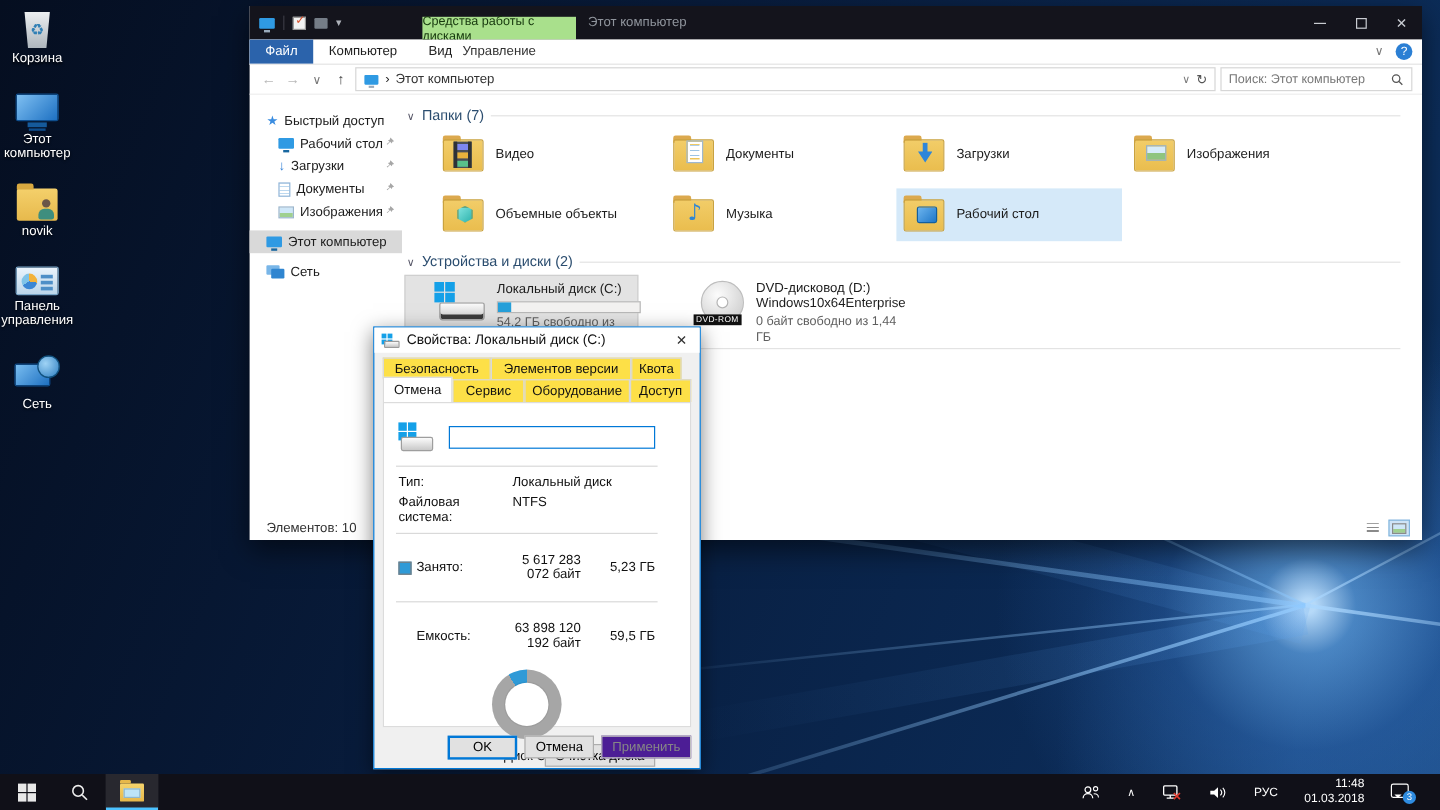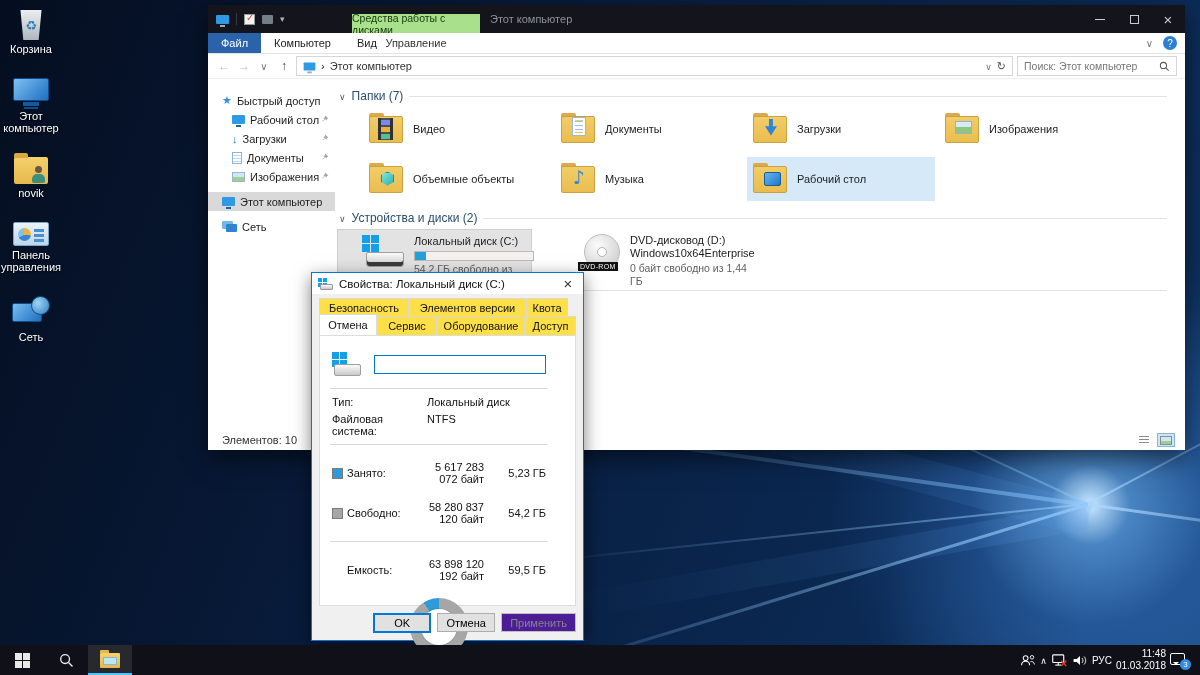--- a/index.html
+++ b/index.html
@@ -193,21 +193,21 @@
 
   
   .taskbar{position:absolute;left:0;bottom:0;width:1200px;height:30px;background:#101018;display:flex;align-items:stretch;z-index:50}
   .tb-btn{width:44px;display:flex;align-items:center;justify-content:center}
   .tb-btn.active{background:rgba(255,255,255,.10);box-shadow:inset 0 -2px 0 #4cc2ff}
   .startflag{display:grid;grid-template-columns:7px 7px;grid-template-rows:7px 7px;gap:1px}
   .startflag i{background:#e8e8e8}
   .tb-fold{position:relative;width:20px;height:15px;background:linear-gradient(#f5d36b,#e7b84a);border-radius:1px}
   .tb-fold::before{content:"";position:absolute;left:0;top:-3px;width:9px;height:3px;background:#e7b84a;border-radius:1px 1px 0 0}
   .tb-fold::after{content:"";position:absolute;left:3px;top:4px;right:3px;bottom:3px;background:#bde4f7;border:1px solid #8fb7cc}
-  .tray{margin-left:auto;display:flex;align-items:center;gap:4px;padding-right:12px;color:#fff}
+  .tray{margin-left:auto;display:flex;align-items:center;gap:22px;padding-right:23px;color:#fff}
   .tray .gph{font-size:11px;color:#fff}
   .g-caret::before{content:"∧";font-size:9px}
   .clock{text-align:right;font-size:10px;line-height:1.25;color:#fff}
   .langlbl{font-size:10px} 
   .badgewrap{position:relative;width:18px;height:16px}
   .badgewrap .bub{position:absolute;left:0;top:1px;width:15px;height:12px;border:1px solid #fff;border-radius:2px;background:transparent}
   .badgewrap .bub::after{content:"";position:absolute;left:2px;bottom:-4px;border:3px solid transparent;border-top-color:#fff}
   .badgewrap .bdg{position:absolute;right:-3px;bottom:-2px;width:11px;height:11px;border-radius:50%;background:#2f8ce0;color:#fff;font-size:8px;display:flex;align-items:center;justify-content:center}
 </style>
 </head>
@@ -511,26 +511,20 @@
     <div class="kv">
       <span>Файловая система:</span>
       <span>NTFS</span>
     </div>
     <div class="hr"></div>
     <div class="legend">
       <span class="sw used"></span>
       <span>Занято:</span>
       <span class="bytes">5 617 283 072 байт</span>
       <span class="gb">5,23 ГБ</span>
-    </div>
-    <div class="legend">
-      <span class="sw free"></span>
-      <span>Свободно:</span>
-      <span class="bytes">58 280 837 120 байт</span>
-      <span class="gb">54,2 ГБ</span>
     </div>
     <div class="hr"></div>
     <div class="legend">
       <span></span>
       <span>Емкость:</span>
       <span class="bytes">63 898 120 192 байт</span>
       <span class="gb">59,5 ГБ</span>
     </div>
     <div class="donut" style="background: conic-gradient(from 328.32deg, rgb(47, 154, 215) 0deg, rgb(47, 154, 215) 31.68deg, rgb(166, 166, 166) 31.68deg, rgb(166, 166, 166) 360deg);"></div>
     <div class="diskrow">

